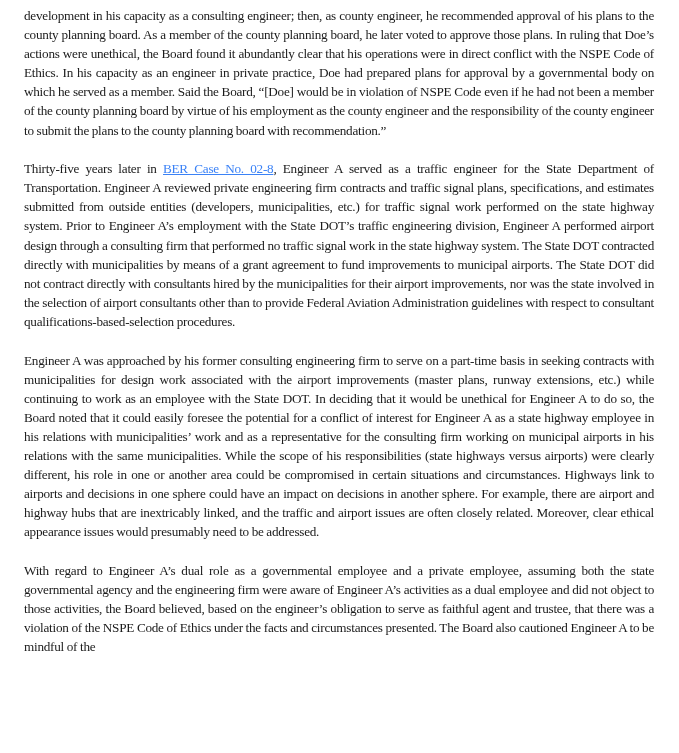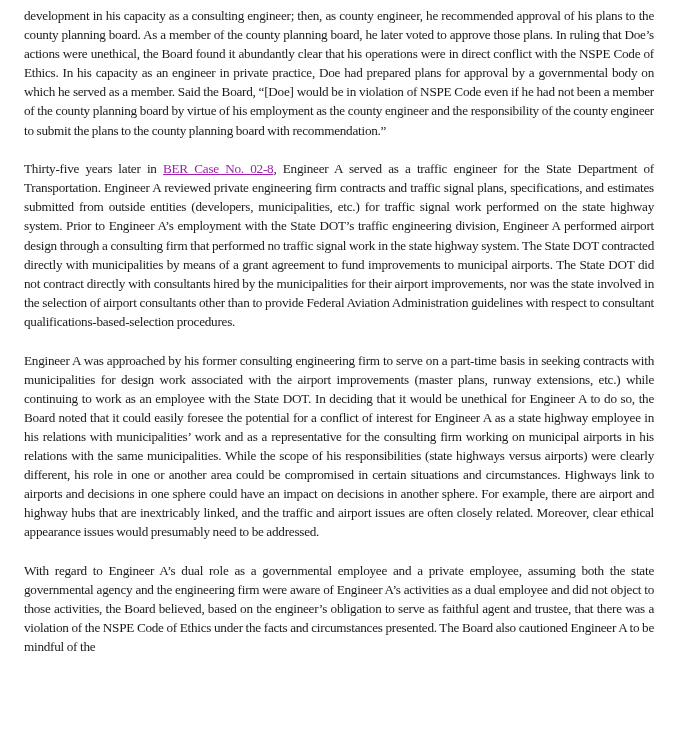--- a/index.html
+++ b/index.html
@@ -8,21 +8,21 @@
     position: relative;
     padding: 6px 25px 0 24px;
     font-family: Liberation Serif, serif;
     font-size: 13.2px;
     line-height: 19.1px;
     color: #1a1a1a;
     letter-spacing: -0.25px;
     word-spacing: -0.3px;
   }
   .para { margin: 0 0 19.5px 0; text-align: justify; }
-  .link { color: #a21caf; text-decoration: underline; }
+  .link { color: #3b82f6; text-decoration: underline; }
 </style>
 </head>
 <body>
 
 <div class="page">
   <p class="para">development in his capacity as a consulting engineer; then, as county engineer, he recommended approval of his plans to the county planning board. As a member of the county planning board, he later voted to approve those plans. In ruling that Doe’s actions were unethical, the Board found it abundantly clear that his operations were in direct conflict with the NSPE Code of Ethics. In his capacity as an engineer in private practice, Doe had prepared plans for approval by a governmental body on which he served as a member. Said the Board, “[Doe] would be in violation of NSPE Code even if he had not been a member of the county planning board by virtue of his employment as the county engineer and the responsibility of the county engineer to submit the plans to the county planning board with recommendation.”</p>
 
   <p class="para"><span>Thirty-five years later in </span><a class="link">BER Case No. 02-8</a><span>, Engineer A served as a traffic engineer for the State Department of Transportation. Engineer A reviewed private engineering firm contracts and traffic signal plans, specifications, and estimates submitted from outside entities (developers, municipalities, etc.) for traffic signal work performed on the state highway system. Prior to Engineer A’s employment with the State DOT’s traffic engineering division, Engineer A performed airport design through a consulting firm that performed no traffic signal work in the state highway system. The State DOT contracted directly with municipalities by means of a grant agreement to fund improvements to municipal airports. The State DOT did not contract directly with consultants hired by the municipalities for their airport improvements, nor was the state involved in the selection of airport consultants other than to provide Federal Aviation Administration guidelines with respect to consultant qualifications-based-selection procedures.</span></p>
 
   <p class="para">Engineer A was approached by his former consulting engineering firm to serve on a part-time basis in seeking contracts with municipalities for design work associated with the airport improvements (master plans, runway extensions, etc.) while continuing to work as an employee with the State DOT. In deciding that it would be unethical for Engineer A to do so, the Board noted that it could easily foresee the potential for a conflict of interest for Engineer A as a state highway employee in his relations with municipalities’ work and as a representative for the consulting firm working on municipal airports in his relations with the same municipalities. While the scope of his responsibilities (state highways versus airports) were clearly different, his role in one or another area could be compromised in certain situations and circumstances. Highways link to airports and decisions in one sphere could have an impact on decisions in another sphere. For example, there are airport and highway hubs that are inextricably linked, and the traffic and airport issues are often closely related. Moreover, clear ethical appearance issues would presumably need to be addressed.</p>

